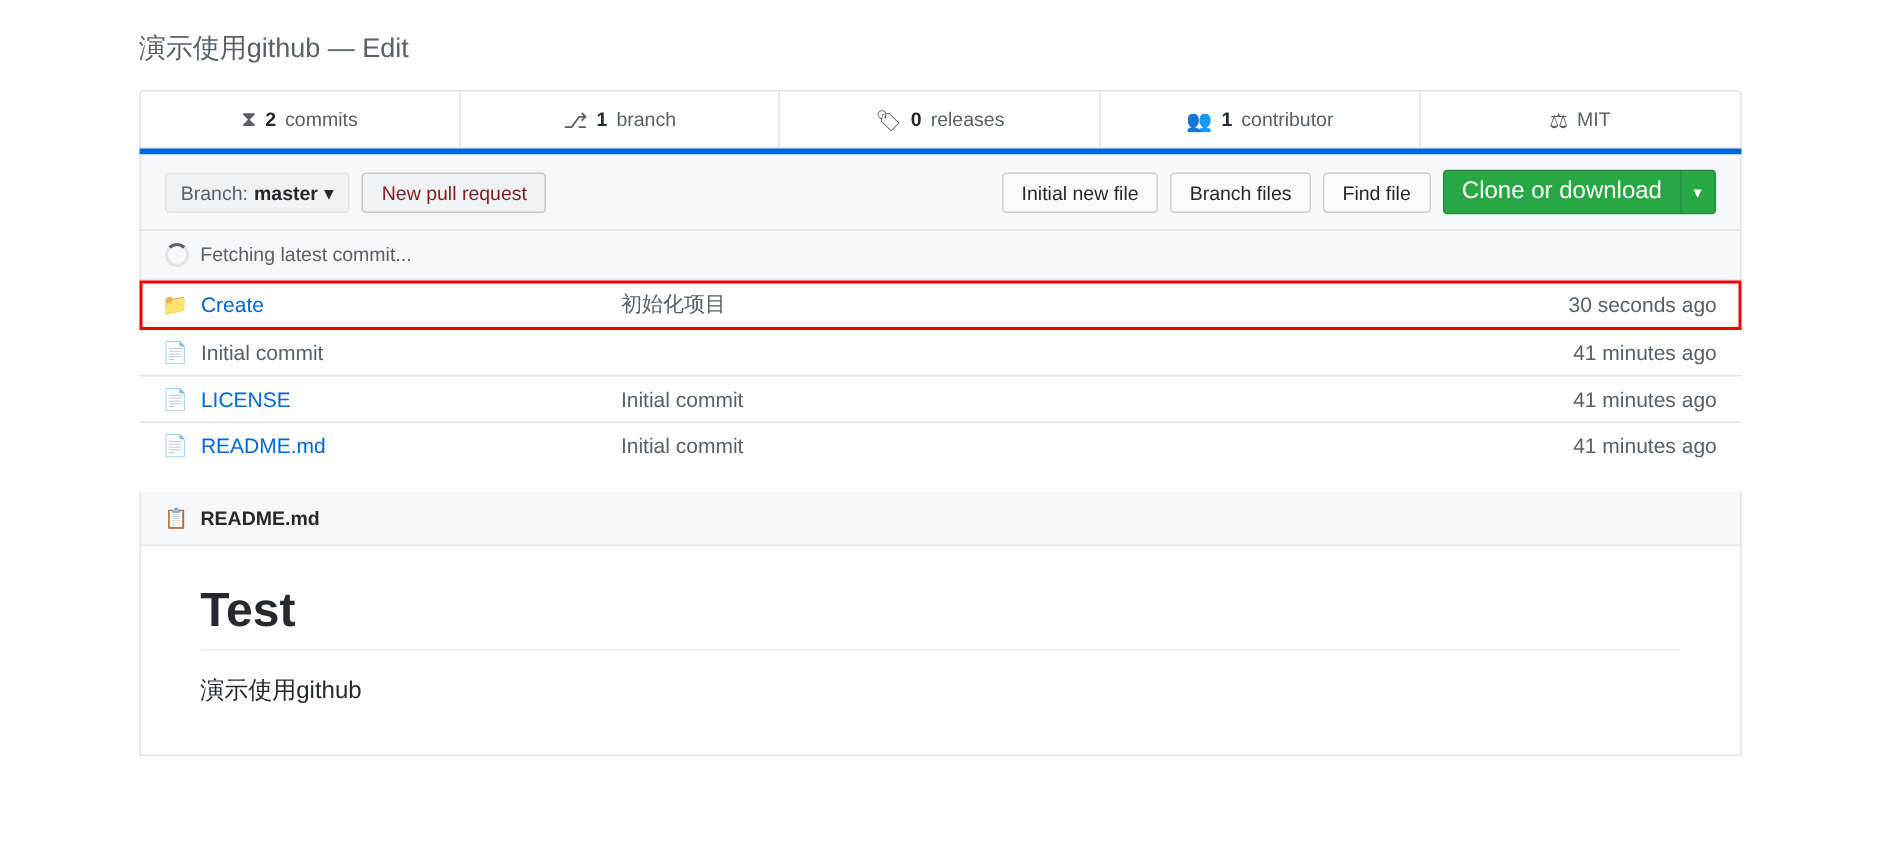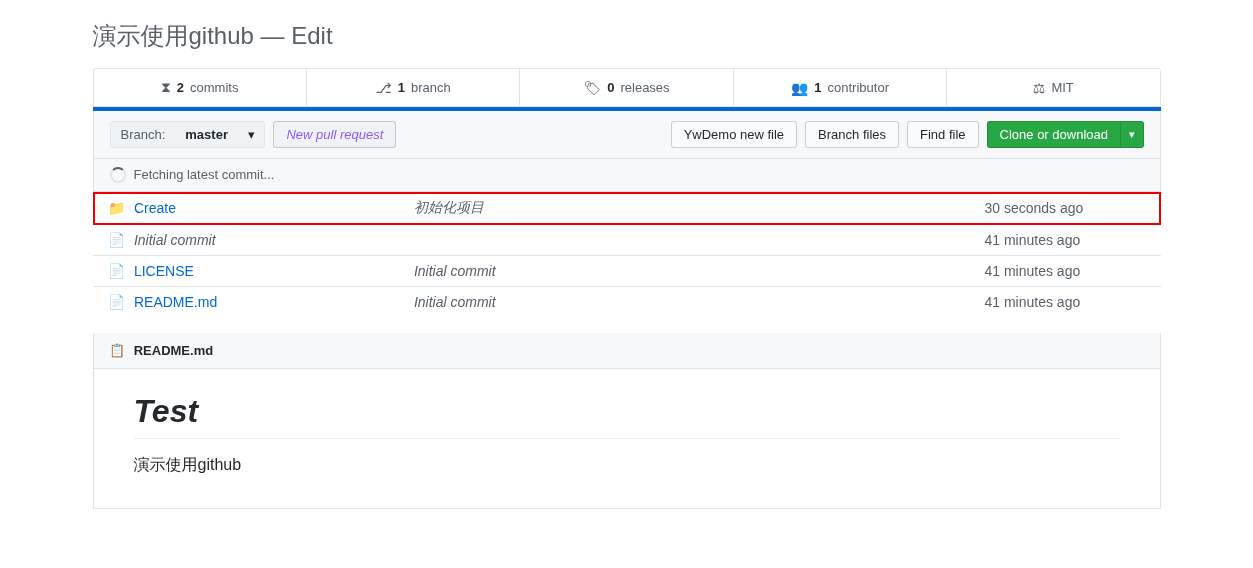--- a/index.html
+++ b/index.html
@@ -8,21 +8,21 @@
       font-size: 14px;
       color: #24292e;
       background: #fff;
     }
     .page-wrap {
       max-width: 1100px;
       margin: 0 auto;
       padding: 20px 16px;
     }
     .page-title {
-      font-size: 24px;
+      font-size: 18px;
       color: #24292e;
       margin-bottom: 16px;
     }
     .page-title span { color: #586069; }
 
     
     .stats-bar {
       border: 1px solid #e1e4e8;
       border-radius: 3px 3px 0 0;
       display: flex;
@@ -69,61 +69,60 @@
 
     .branch-selector {
       display: flex;
       align-items: center;
       border: 1px solid #e1e4e8;
       border-radius: 3px;
       background: #eff3f6;
       padding: 5px 10px;
       cursor: pointer;
       font-size: 13px;
-      gap: 20px;
+      gap: 4px;
     }
     .branch-label { color: #586069; }
     .branch-name { font-weight: 600; }
 
     .btn {
       display: inline-flex;
       align-items: center;
       gap: 4px;
       padding: 5px 12px;
       font-size: 13px;
       border-radius: 3px;
       cursor: pointer;
       border: 1px solid;
       font-weight: 500;
       text-decoration: none;
     }
     .btn-default {
       background: #eff3f6;
       border-color: rgba(27,31,35,0.2);
-      color: #8b5cf6;
-      font-style: italic;
+      color: #7f1d1d;
     }
     .btn-sm {
       background: #fafbfc;
       border-color: rgba(27,31,35,0.2);
       color: #24292e;
     }
     .btn-green-split {
       display: inline-flex;
       align-items: stretch;
       border-radius: 3px;
       overflow: hidden;
     }
     .btn-green-split .btn-main {
       background: #28a745;
       border: 1px solid rgba(27,31,35,0.2);
       border-right: none;
       color: #fff;
       padding: 5px 12px;
-      font-size: 13px;
+      font-size: 16px;
       font-weight: 500;
       cursor: pointer;
     }
     .btn-green-split .btn-caret {
       background: #28a745;
       border: 1px solid rgba(27,31,35,0.2);
       color: #fff;
       padding: 5px 8px;
       cursor: pointer;
       font-size: 11px;
@@ -172,25 +171,24 @@
     .file-icon.folder { color: #79b8ff; }
     .file-name {
       flex: 0 0 280px;
       color: #0366d6;
       font-weight: 500;
       cursor: pointer;
     }
     .file-commit {
       flex: 1;
       color: #586069;
-      font-style: italic;
     }
     .file-time {
       flex: 0 0 160px;
-      text-align: left;
+      text-align: right;
       color: #586069;
     }
 
     
     .readme-header {
       display: flex;
       align-items: center;
       gap: 8px;
       padding: 10px 16px;
       border: 1px solid #e1e4e8;
@@ -208,21 +206,20 @@
       background: #fff;
       min-height: 140px;
     }
     .readme-body h1 {
       font-size: 32px;
       font-weight: 700;
       padding-bottom: 8px;
       border-bottom: 1px solid #eaecef;
       margin-bottom: 16px;
       color: #24292e;
-      font-style: italic;
     }
     .readme-body p {
       color: #24292e;
       font-size: 16px;
     }
   </style>
 </head>
 <body>
 
 <div class="page-wrap">
@@ -265,21 +262,21 @@
   <div class="toolbar">
     <div class="toolbar-left">
       <div class="branch-selector">
         <span class="branch-label">Branch:</span>
         <span class="branch-name">master</span>
         <span>▾</span>
       </div>
       <button class="btn btn-default">New pull request</button>
     </div>
     <div class="toolbar-right">
-      <button class="btn btn-sm">YwDemo new file</button>
+      <button class="btn btn-sm">Initial new file</button>
       <button class="btn btn-sm">Branch files</button>
       <button class="btn btn-sm">Find file</button>
       <div class="btn-green-split">
         <button class="btn-main">Clone or download</button>
         <button class="btn-caret">▾</button>
       </div>
     </div>
   </div>
 
   <div class="fetching-bar">

